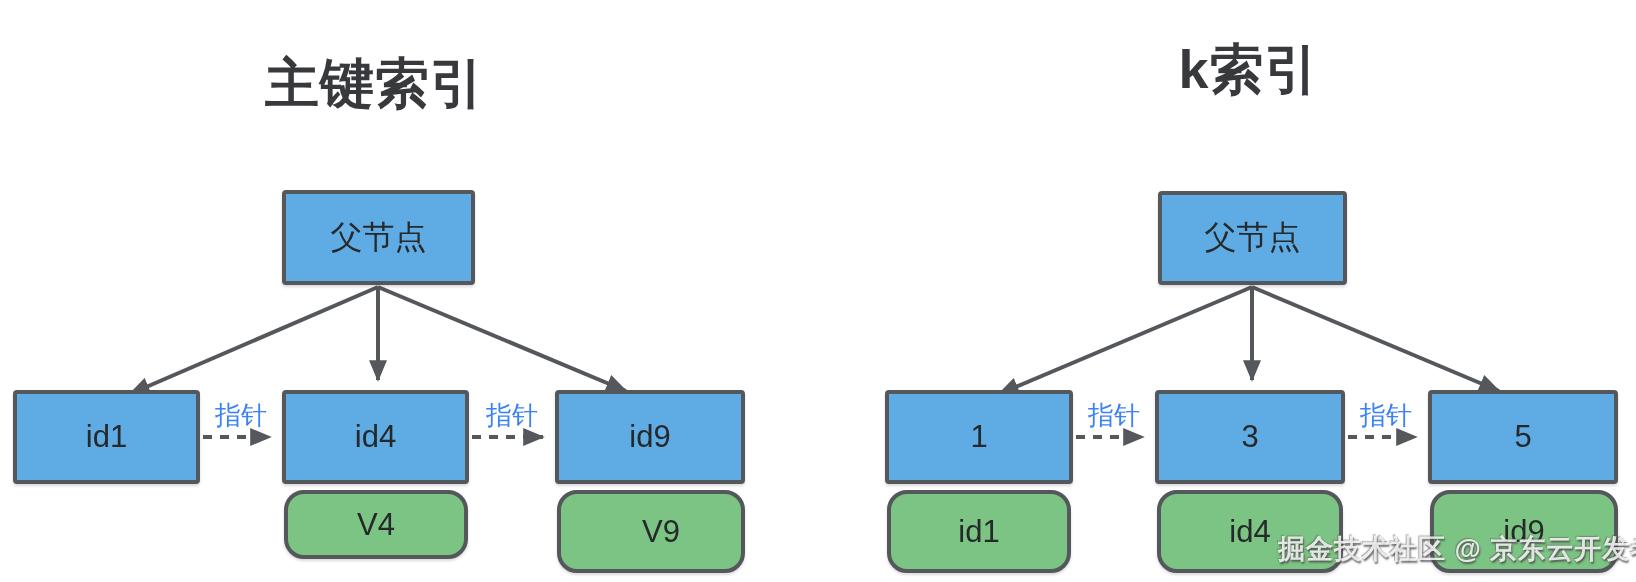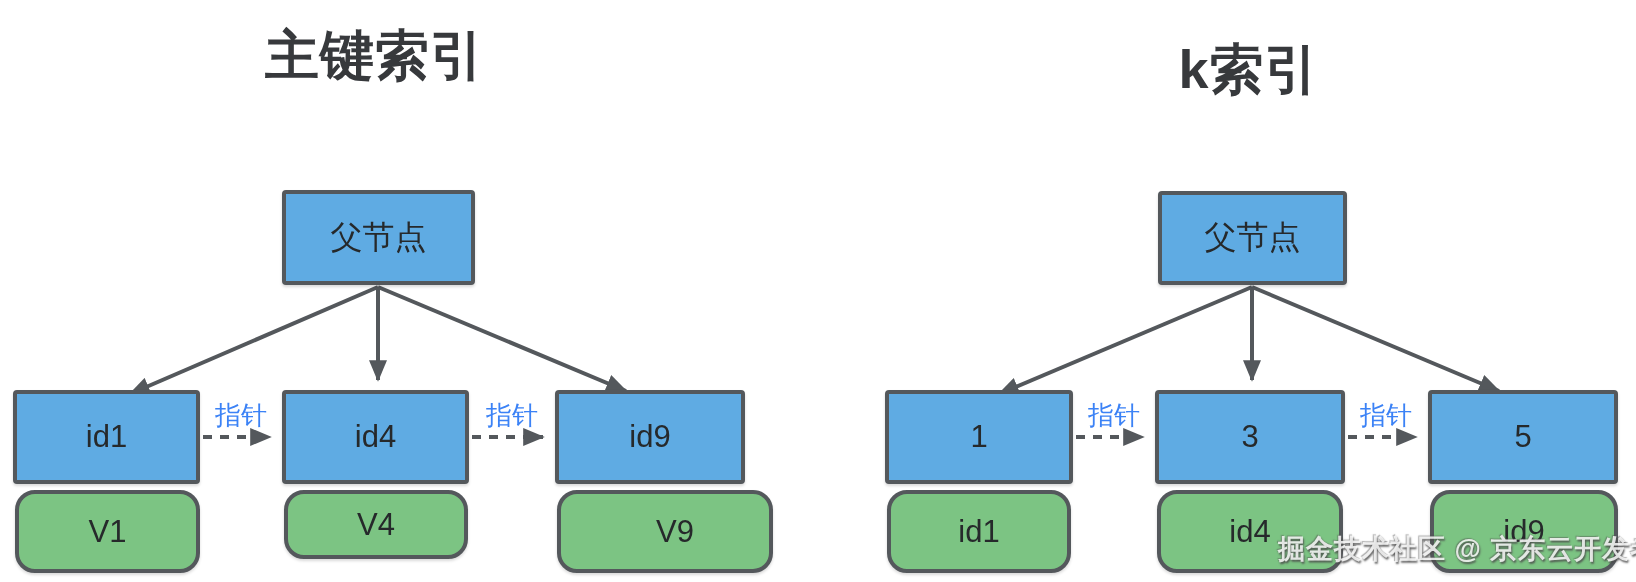--- a/index.html
+++ b/index.html
@@ -24,28 +24,28 @@
     position:absolute;top:398px;width:110px;height:30px;text-align:center;
     font-size:26px;color:#3b82f6;font-weight:500;white-space:nowrap;
   }
   #arrow-layer{position:absolute;left:0;top:0;pointer-events:none;}
   #watermark{
     position:absolute;left:1278px;top:531px;font-size:27px;font-weight:700;
     letter-spacing:1px;color:rgba(250,250,250,0.85);white-space:nowrap;z-index:5;
     text-shadow:1px 2px 2px rgba(75,75,75,0.85),-1px -1px 1px rgba(75,75,75,0.45);
   }
   
-  .d1-title{left:240px;top:20px;width:270px;}
+  .d1-title{left:240px;top:48px;width:270px;}
   .d1-parent{left:282px;top:190px;width:193px;height:95px;}
   .d1-leaf0{left:13px;top:390px;width:187px;height:94px;}
   .d1-leaf1{left:282px;top:390px;width:187px;height:94px;}
   .d1-leaf2{left:555px;top:390px;width:190px;height:94px;}
   .d1-val0{left:15px;top:490px;width:185px;height:83px;}
   .d1-val1{left:284px;top:490px;width:184px;height:69px;}
-  .d1-val2{left:557px;top:490px;width:216px;height:83px;padding-left:20px;}
+  .d1-val2{left:557px;top:490px;width:188px;height:83px;padding-left:20px;}
   .d1-ptr0{left:186px;}
   .d1-ptr1{left:457px;}
   
   .d2-title{left:1114px;top:34px;width:270px;}
   .d2-parent{left:1158px;top:191px;width:189px;height:94px;}
   .d2-leaf0{left:885px;top:390px;width:188px;height:94px;}
   .d2-leaf1{left:1155px;top:390px;width:190px;height:94px;}
   .d2-leaf2{left:1428px;top:390px;width:190px;height:94px;}
   .d2-val0{left:887px;top:490px;width:184px;height:83px;}
   .d2-val1{left:1157px;top:490px;width:186px;height:83px;}
@@ -89,23 +89,20 @@
   <div class="node blue d1-leaf0">
     <span class="node-label">id1</span>
   </div>
   <div class="node blue d1-leaf1">
     <span class="node-label">id4</span>
   </div>
   <div class="node blue d1-leaf2">
     <span class="node-label">id9</span>
   </div>
 
-  <div class="node green d1-val0">
-    <span class="node-label">V1</span>
-  </div>
   <div class="node green d1-val1">
     <span class="node-label">V4</span>
   </div>
   <div class="node green d1-val2">
     <span class="node-label">V9</span>
   </div>
 
   <div class="pointer-label d1-ptr0">指针</div>
   <div class="pointer-label d1-ptr1">指针</div>
 

